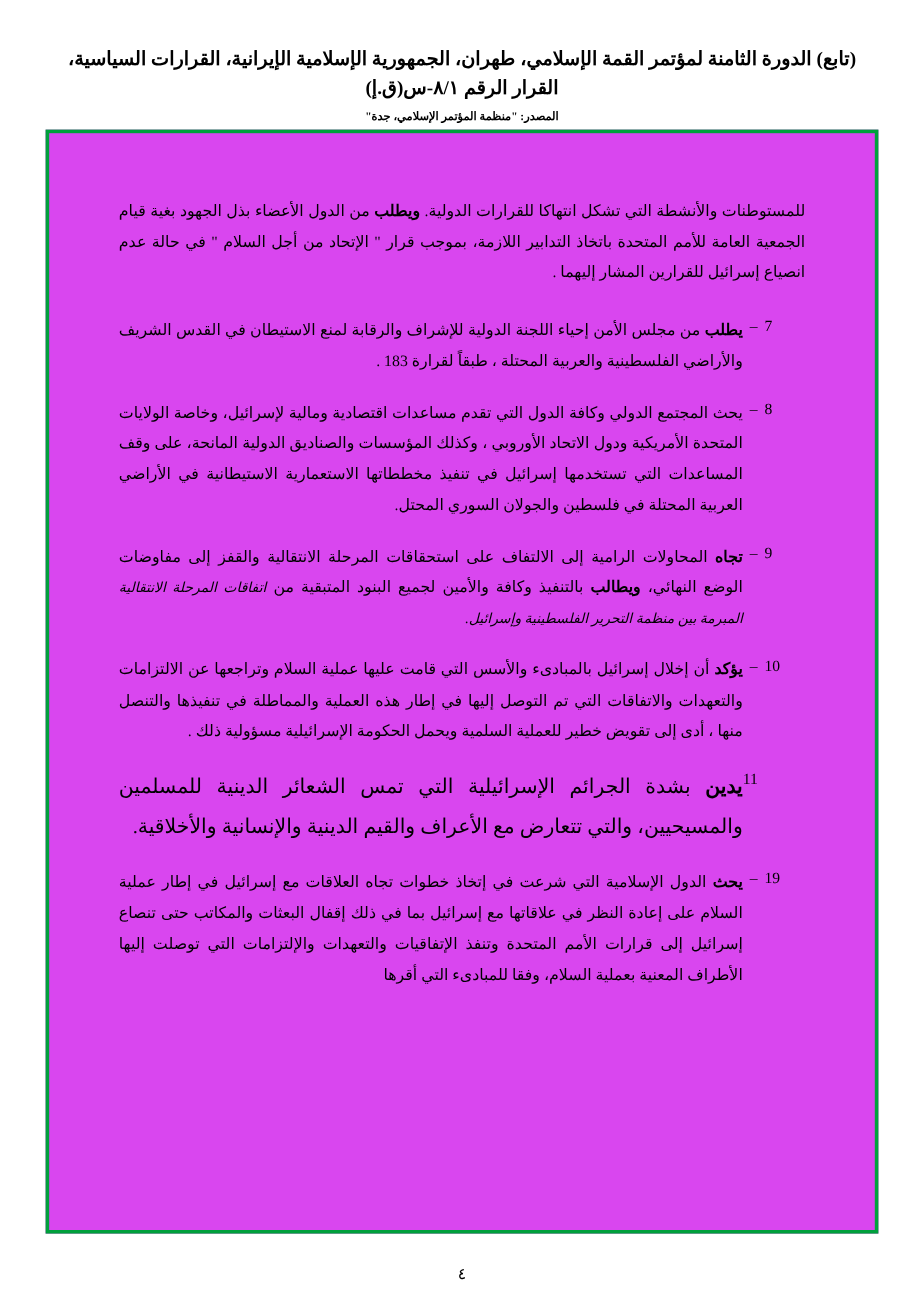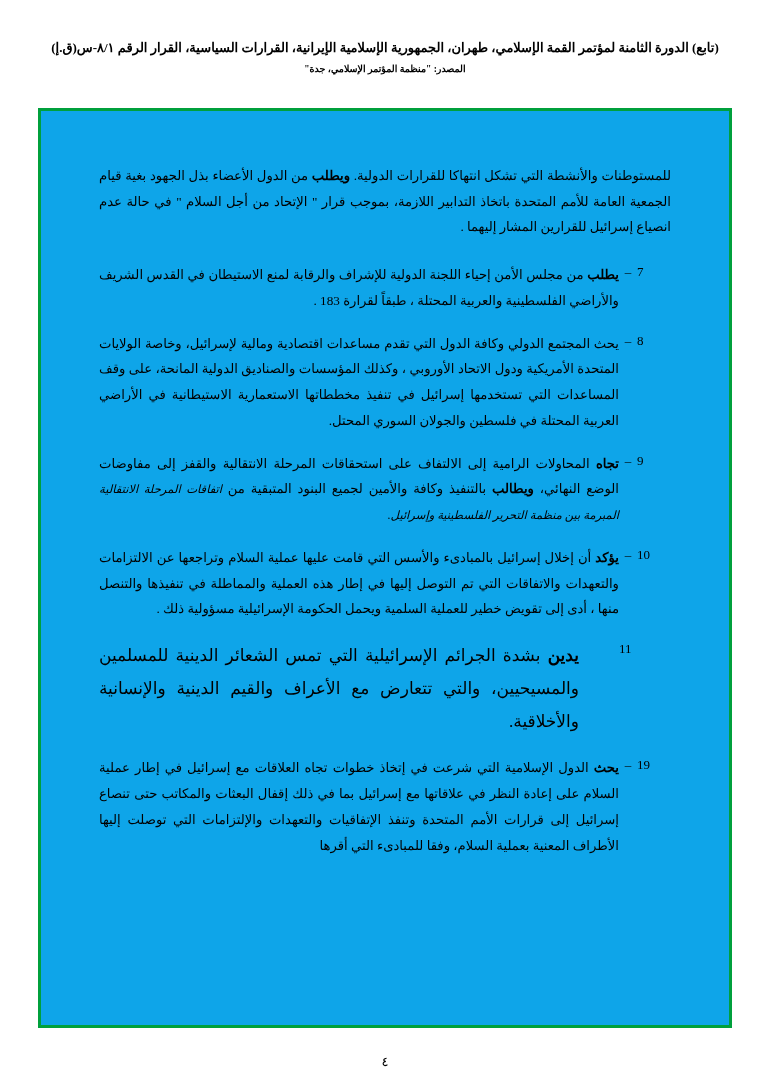--- a/index.html
+++ b/index.html
@@ -19,39 +19,39 @@
     width: 770px;
     height: 1086px;
     position: relative;
     box-sizing: border-box;
   }
   .header {
     padding: 38px 40px 0 40px;
     text-align: center;
   }
   .header-title {
-    font-size: 13px;
+    font-size: 16px;
     font-weight: bold;
     line-height: 1.5;
     letter-spacing: -0.2px;
   }
   .header-source {
     font-size: 9.5px;
     font-weight: bold;
     margin-top: 5px;
   }
   .frame {
     position: absolute;
     top: 108px;
     right: 38px;
     left: 38px;
     bottom: 58px;
     border: 3px solid #00a03c;
     box-sizing: border-box;
-    background: #0ea5e9;
+    background: #d946ef;
   }
   .frame-inner {
     padding: 52px 58px 10px 58px;
   }
   .para {
     display: flex;
     flex-direction: row;
     margin-bottom: 17px;
   }
   .num {
@@ -70,21 +70,20 @@
     font-size: 13px;
     padding-top: 2px;
   }
   .num-plain {
     width: 52px;
     flex: 0 0 52px;
     text-align: left;
     font-size: 13px;
     padding-top: 2px;
     direction: rtl;
-    margin-left: 40px;
   }
   .body-text {
     flex: 1 1 auto;
     font-size: 13.2px;
     line-height: 1.95;
     text-align: justify;
     text-justify: inter-word;
   }
   .b { font-weight: bold; }
   .it { font-style: italic; }

